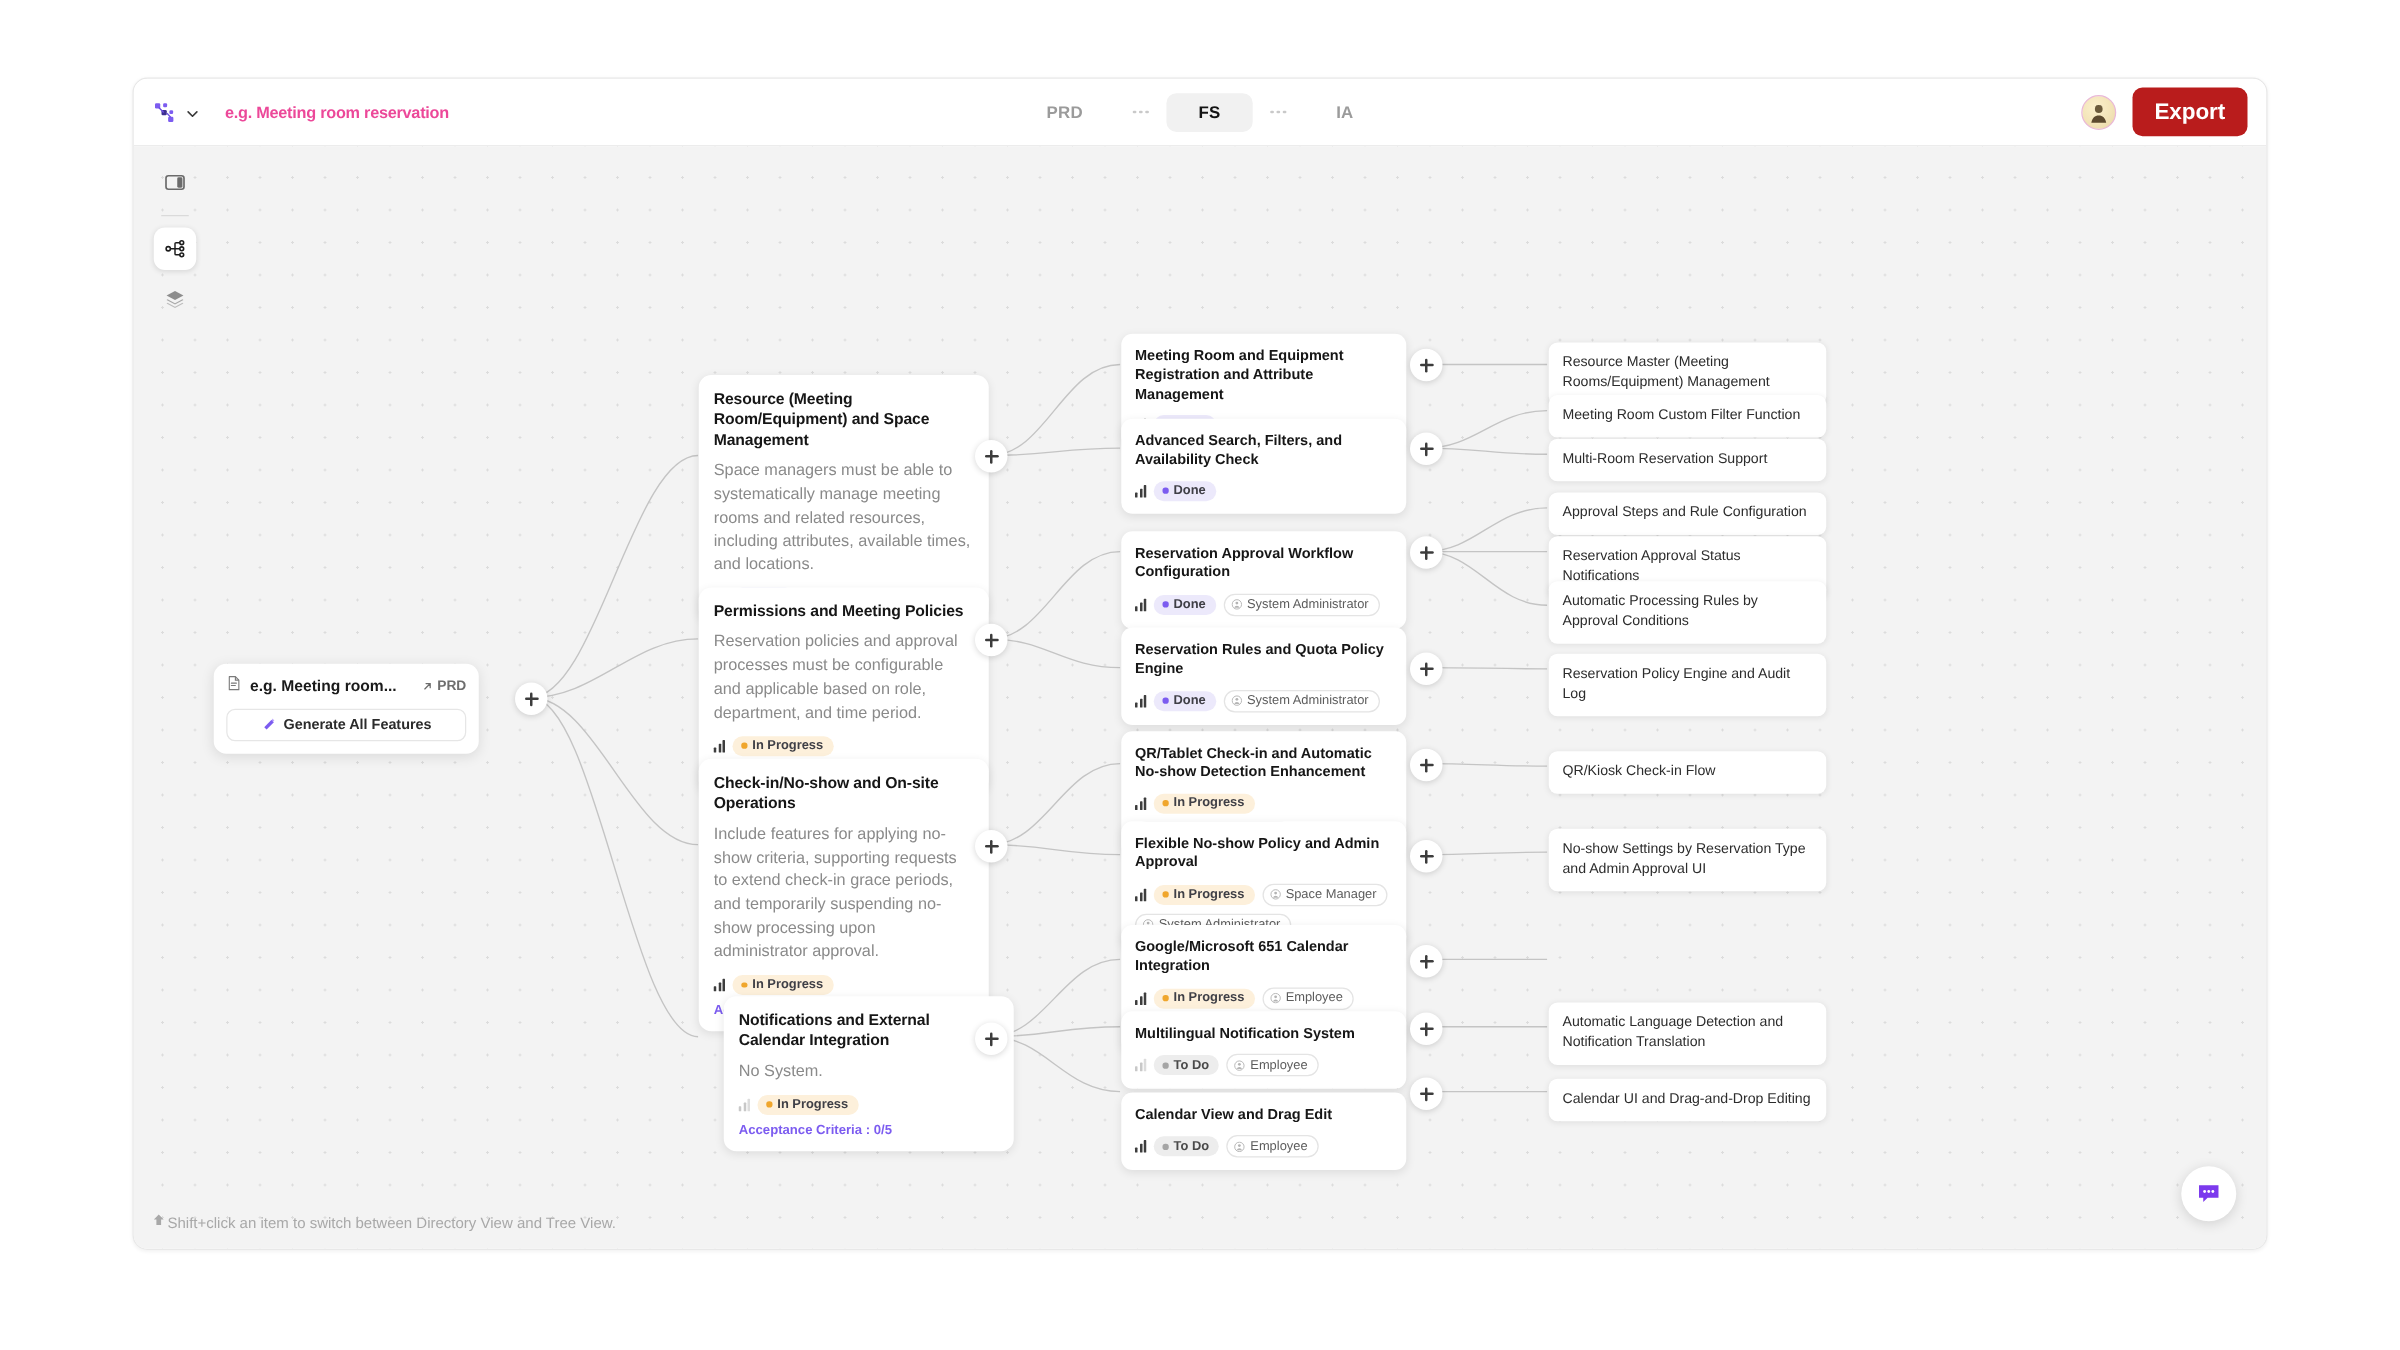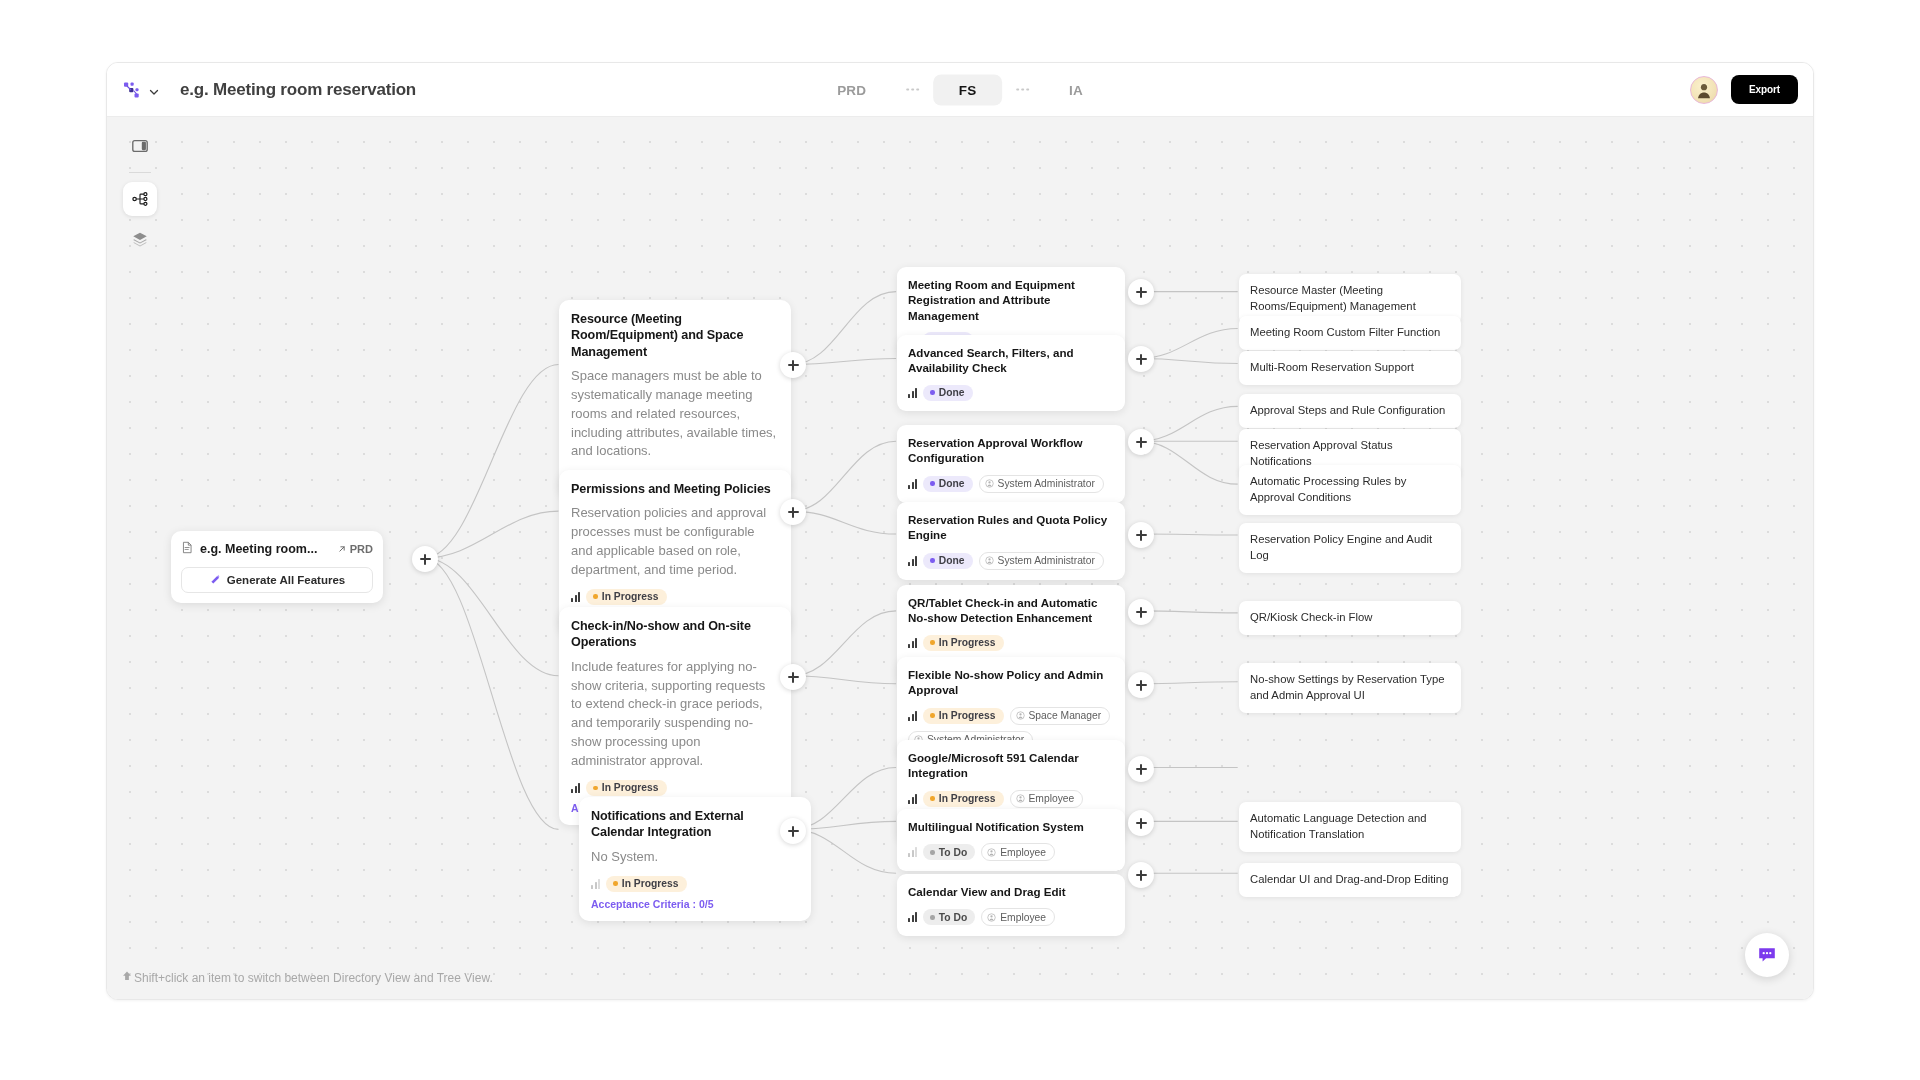--- a/index.html
+++ b/index.html
@@ -26,21 +26,21 @@
     height: 54px;
     background: #ffffff;
     border-bottom: 1px solid #ececec;
     display: flex; align-items: center;
   }
   .logo-wrap { display: flex; align-items: center; gap: 5px; margin-left: 16px; }
   .logo { width: 20px; height: 20px; }
   .chev { width: 12px; height: 12px; color: #3a3a3a; }
   .doc-title {
     margin-left: 20px;
-    font-size: 17px; font-weight: 700; color: #404040;
+    font-size: 13px; font-weight: 700; color: #ec4899;
     letter-spacing: -.2px;
   }
   .tabs {
     position: absolute; left: 50%; top: 50%;
     transform: translate(-50%, -50%);
     display: flex; align-items: center;
   }
   .tab {
     font-size: 13.5px; font-weight: 700; color: #9b9b9b;
     padding: 8px 26px; border-radius: 8px;
@@ -54,22 +54,22 @@
     display: flex; align-items: center; gap: 13px;
   }
   .avatar {
     width: 28px; height: 28px; border-radius: 50%;
     background: radial-gradient(circle at 40% 35%, #fbf0cc 0%, #f3e4b8 55%, #e8d5a5 100%);
     border: 1.5px solid #e9b8d8;
     display: flex; align-items: center; justify-content: center;
     overflow: hidden;
   }
   .export-btn {
-    background: #000000; color: #fff;
-    font-size: 10px; font-weight: 700;
+    background: #b91c1c; color: #fff;
+    font-size: 18px; font-weight: 700;
     padding: 9px 18px; border-radius: 8px;
     border: none; cursor: pointer;
     letter-spacing: -.1px;
   }
 
   
   .canvas {
     position: relative;
     height: calc(100% - 54px);
     background-color: #f3f3f3;
@@ -587,21 +587,21 @@
               </svg>
             <span>System Administrator</span>
           </span>
         </div>
       </div>
     </div>
     <div class="plus" style="left:1021px; top:555px;"></div>
 
     <div class="node" style="left:790px; top:623px;">
       <div class="mcard">
-        <h4>Google/Microsoft 591 Calendar Integration</h4>
+        <h4>Google/Microsoft 651 Calendar Integration</h4>
         <div class="meta">
           <span class="bar-icon">
               <i></i>
               <i></i>
               <i></i>
             </span>
           <span class="pill prog">
               <span class="dot"></span>
               <span>In Progress</span>
             </span>

